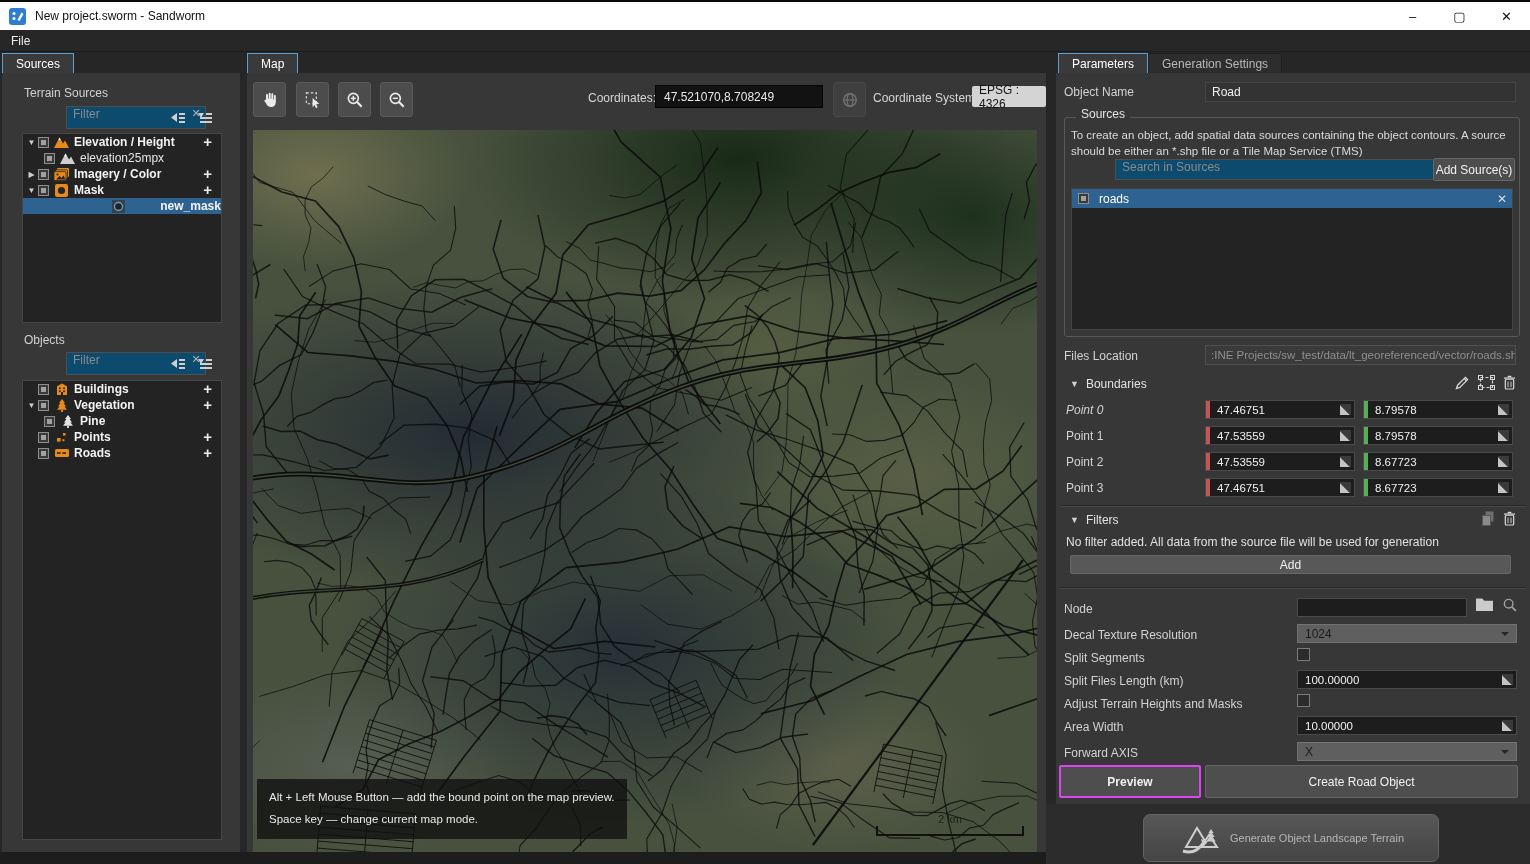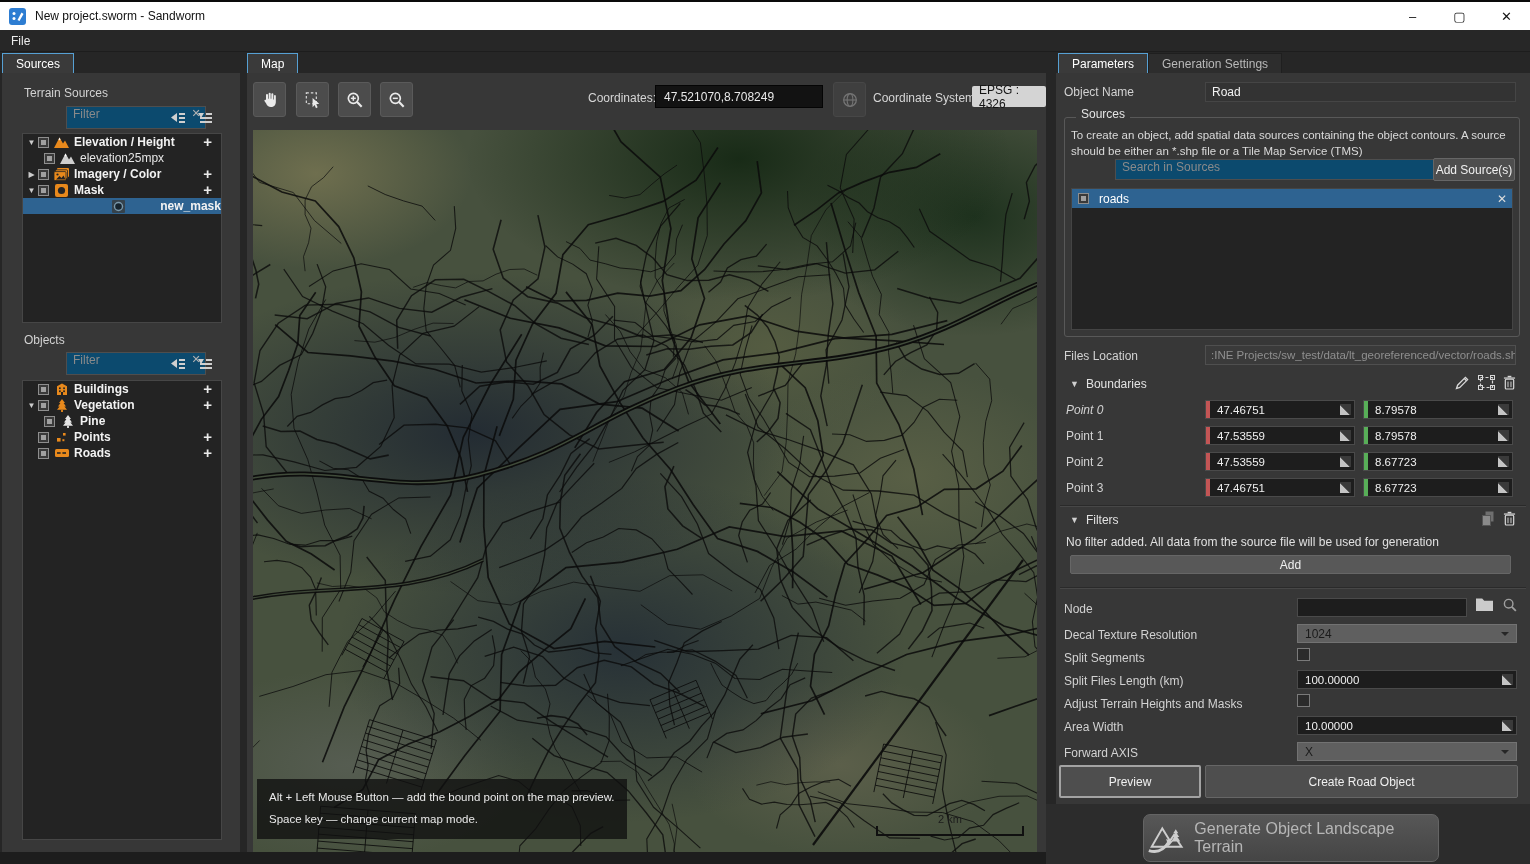--- a/index.html
+++ b/index.html
@@ -106,24 +106,24 @@
   .bar.red{background:#c35555;} .bar.green{background:#58ae58;}
   .num .val{flex:1;padding-left:7px;color:#f0f0f0;font-size:11.5px;}
   .num .handle{width:11px;height:11px;margin-right:3px;flex:none;
                background:linear-gradient(to top right,#c4c4c4 44%,#3a3a3a 46%);}
   .hr{position:absolute;left:4px;right:4px;height:1px;background:#2a2a2a;border-bottom:1px solid #474747;}
   .select{position:absolute;background:#5f5f5f;border:1px solid #727272;color:#1b1b1b;
           display:flex;align-items:center;padding:0 7px;box-sizing:border-box;height:19px;font-size:12px;}
   .select .arrow{margin-left:auto;width:0;height:0;border:4px solid transparent;border-top-color:#262626;margin-top:5px;}
   .checkbox{position:absolute;width:13px;height:13px;background:#2b2b2b;border:1px solid #7a7a7a;box-sizing:border-box;}
   .icon-btn{display:flex;align-items:center;justify-content:center;}
-  .preview-btn{position:absolute;border:2px solid #a3a3a3;}
+  .preview-btn{position:absolute;border:2px solid #d946ef;font-weight:bold;}
   .gen-btn{position:absolute;left:97px;top:10px;width:294px;height:46px;border-radius:7px;
            background:linear-gradient(#575757,#454545);border:1px solid #646464;
-           display:flex;align-items:center;gap:6px;color:#b6b6b6;font-size:16px;}
+           display:flex;align-items:center;justify-content:center;gap:6px;color:#b6b6b6;font-size:11px;}
 </style>
 </head>
 <body>
 
 <div id="root">
 
   <div class="titlebar">
     <svg class="app-icon" viewBox="0 0 17 17">
       <rect width="17" height="17" rx="3" fill="#2d7dd2"></rect>
       <circle cx="5" cy="5.5" r="1.5" fill="#fff"></circle>

